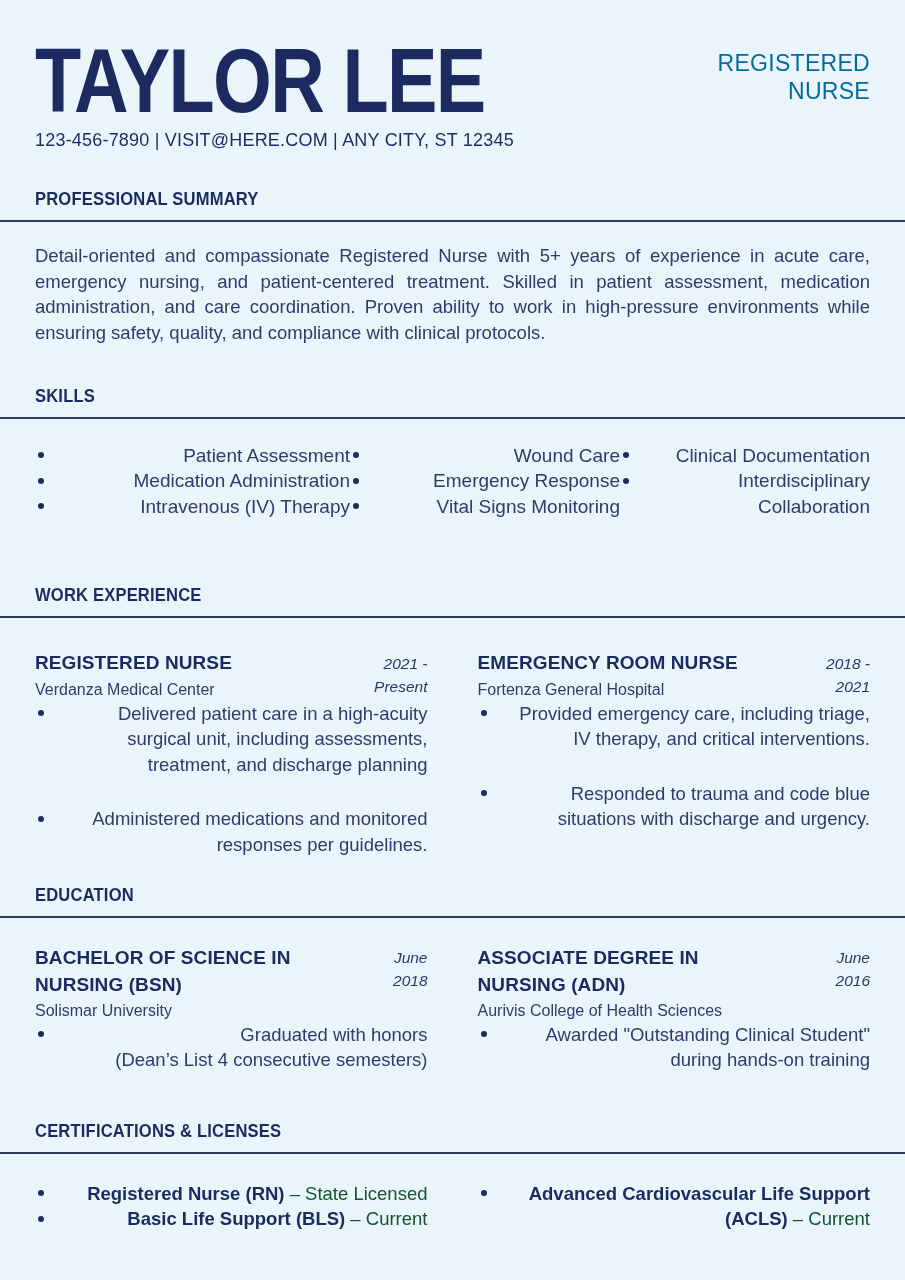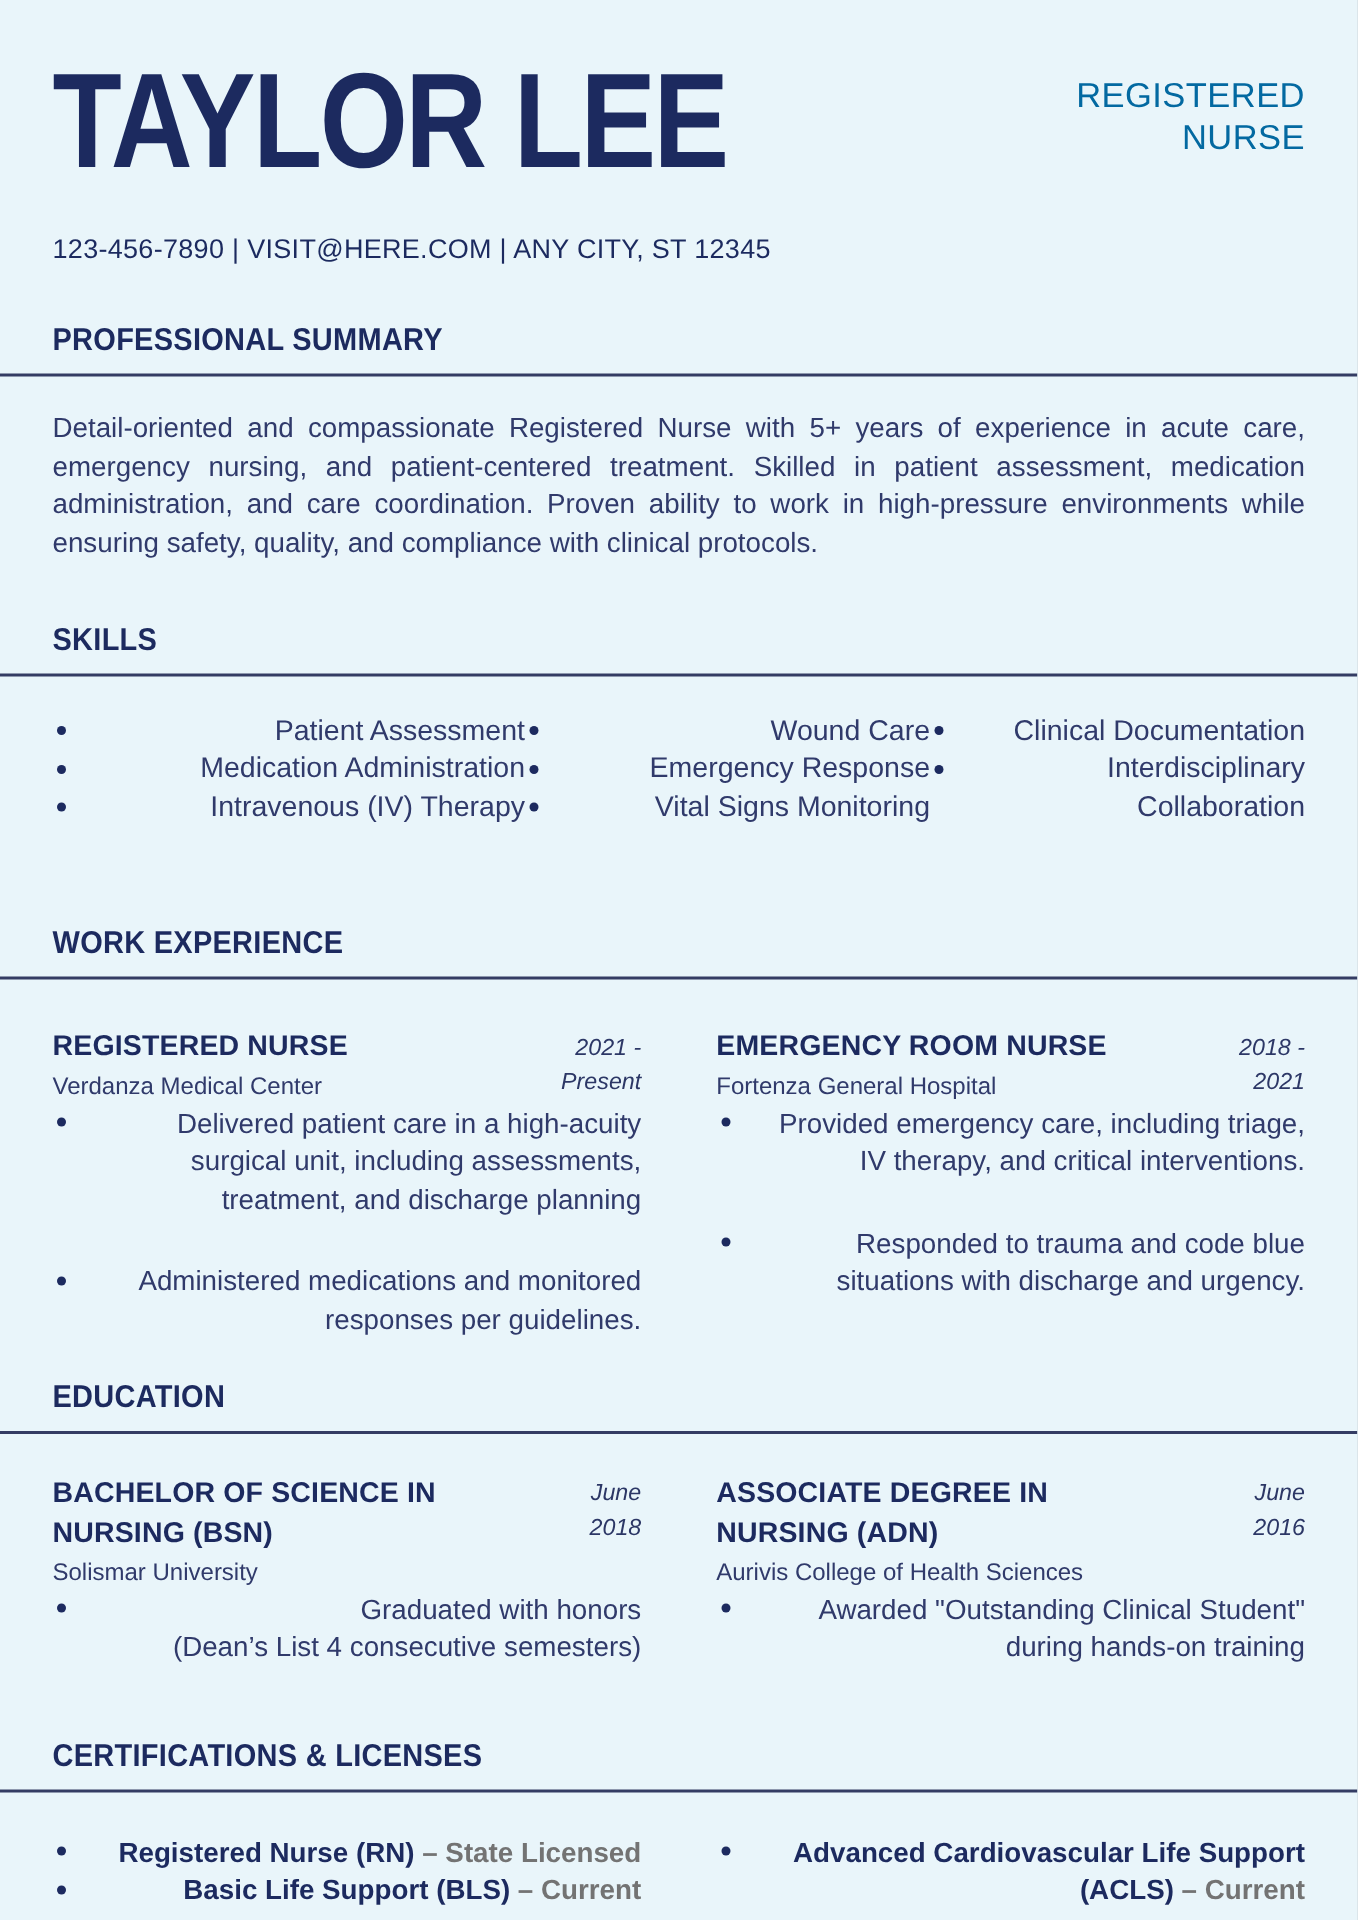--- a/index.html
+++ b/index.html
@@ -19,24 +19,24 @@
   .header-row { display:flex; justify-content:space-between; align-items:flex-start; }
   .name {
     margin:0; font-size:90px; line-height:1.0; font-weight:bold;
     color:#1c2a5f; letter-spacing:-2px; white-space:nowrap;
     transform:scaleX(0.84); transform-origin:left top;
   }
   .role {
     font-size:23px; line-height:1.2; color:#0369a1;
     text-align:right; padding-top:14px; letter-spacing:0.3px;
   }
-  .contact { margin-top:30px; font-size:18px; color:#1c2a5f; letter-spacing:0.2px; }
+  .contact { margin-top:4px; font-size:18px; color:#1c2a5f; letter-spacing:0.2px; }
 
   
-  h2.sec { margin:0; font-size:21px; font-weight:bold; color:#1c2a5f; letter-spacing:0.2px; }
+  h2.sec { margin:0; font-size:18px; font-weight:bold; color:#1c2a5f; letter-spacing:0.2px; }
   h2.sec .inner { display:inline-block; transform:scaleX(0.92); transform-origin:left; white-space:nowrap; }
   .rule { height:2px; background:#343c63; margin:10px -35px 0 -35px; }
 
   .sec-summary h2 { margin-top:38px; }
   .summary-text {
     margin:21px 0 0 0; font-size:18.5px; line-height:1.39;
     text-align:justify; color:#303a6b;
   }
 
   .sec-skills h2 { margin-top:40px; }
@@ -65,21 +65,21 @@
 
   .sec-edu h2 { margin-top:28px; }
   .edu-grid { margin-top:26px; }
   .edu-title { max-width:300px; line-height:27px; }
   .edu-bullets { margin-top:20px; font-size:18.5px; }
   .edu-bullets li { line-height:25.8px; }
 
   .sec-cert h2 { margin-top:48px; }
   .cert-grid { margin-top:27px; font-size:18.5px; }
   .cert-name { font-weight:bold; color:#1c2a5f; }
-  .cert-detail { font-weight:bold; color:#737373; }
+  .cert-detail { font-weight:normal; color:#14532d; }
 
   .pre { white-space:pre-line; }
 </style>
 </head>
 <body>
 
 <div class="page">
 
   <div class="header-row">
     <h1 class="name">TAYLOR LEE</h1>

